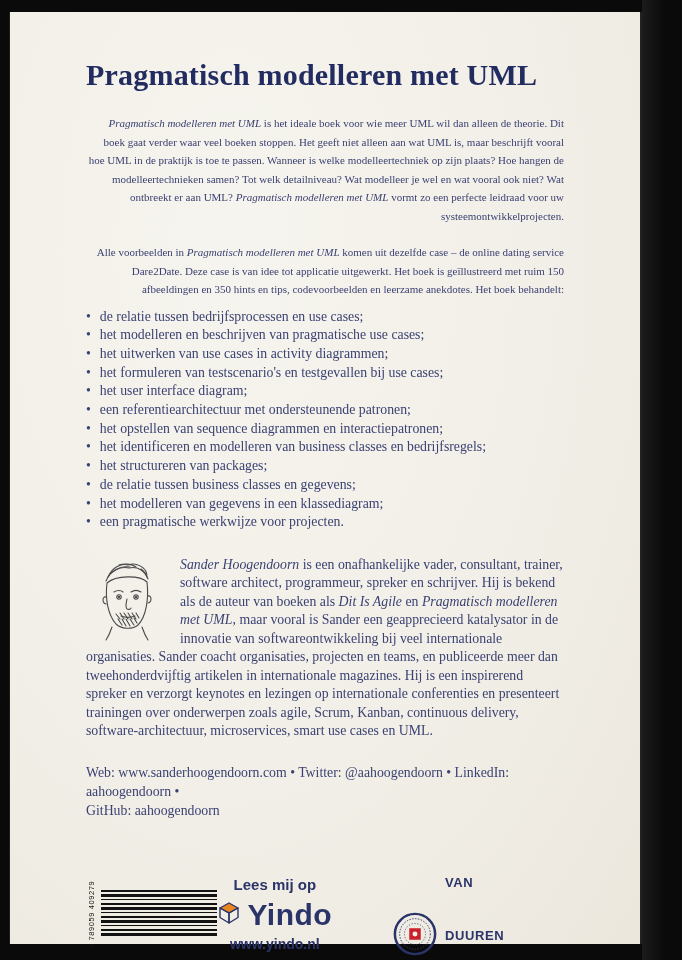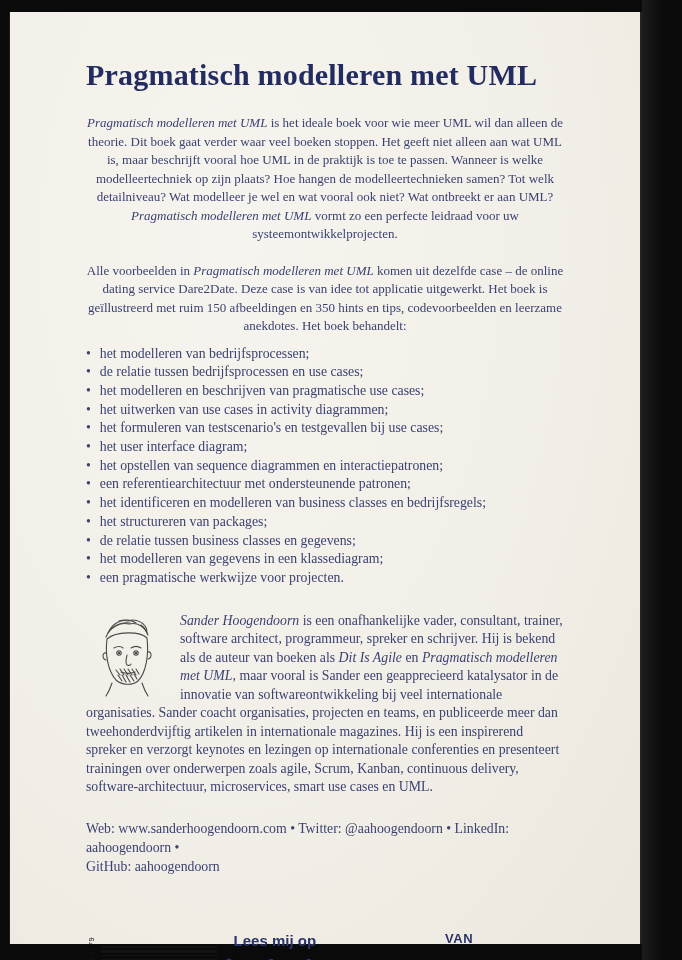--- a/index.html
+++ b/index.html
@@ -15,21 +15,21 @@
     background:radial-gradient(ellipse at 35% 25%, #f6f4ee 0%, #f2efe8 55%, #ebe7dd 100%);
     box-sizing:border-box;padding:0 76px;
     color:#3b4272;
     box-shadow:2px 0 0 rgba(255,255,255,0.10), -1px 0 0 rgba(255,255,255,0.08);
   }
   .title{
     font-size:30px;font-weight:700;color:#232c60;margin:46px 0 0;
     letter-spacing:0.2px;
   }
   p{margin:0;}
-  .body-text{font-size:13px;line-height:18.5px;color:#3b4272;text-align:center;}
+  .body-text{font-size:11px;line-height:18.5px;color:#3b4272;text-align:right;}
   .intro{margin-top:22px;}
   .case-para{margin-top:18px;}
   .it{font-style:italic;}
   .bullets{list-style:none;margin:9px 0 0;padding:0;}
   .bullets li{font-size:13.8px;line-height:18.7px;color:#3b4272;}
   .bullets li::before{content:"•";margin-right:9px;}
   .author-section{margin-top:24px;overflow:hidden;}
   .author-sketch{
     float:left;width:80px;height:82px;margin:3px 14px 2px 0;
   }
@@ -78,28 +78,27 @@
 
   <div class="cover">
 
     <h1 class="title">Pragmatisch modelleren met UML</h1>
 
     <p class="body-text intro"><span class="it">Pragmatisch modelleren met UML</span><span> is het ideale boek voor wie meer UML wil dan alleen de theorie. Dit boek gaat verder waar veel boeken stoppen. Het geeft niet alleen aan wat UML is, maar beschrijft vooral hoe UML in de praktijk is toe te passen. Wanneer is welke modelleertechniek op zijn plaats? Hoe hangen de modelleertechnieken samen? Tot welk detailniveau? Wat modelleer je wel en wat vooral ook niet? Wat ontbreekt er aan UML? </span><span class="it">Pragmatisch modelleren met UML</span><span> vormt zo een perfecte leidraad voor uw systeemontwikkelprojecten.</span></p>
 
     <p class="body-text case-para"><span>Alle voorbeelden in </span><span class="it">Pragmatisch modelleren met UML</span><span> komen uit dezelfde case – de online dating service Dare2Date. Deze case is van idee tot applicatie uitgewerkt. Het boek is geïllustreerd met ruim 150 afbeeldingen en 350 hints en tips, codevoorbeelden en leerzame anekdotes. Het boek behandelt:</span></p>
 
     <ul class="bullets">
-      <li>het modelleren van bedrijfsprocessen;</li>
       <li>de relatie tussen bedrijfsprocessen en use cases;</li>
       <li>het modelleren en beschrijven van pragmatische use cases;</li>
       <li>het uitwerken van use cases in activity diagrammen;</li>
       <li>het formuleren van testscenario's en testgevallen bij use cases;</li>
       <li>het user interface diagram;</li>
+      <li>een referentiearchitectuur met ondersteunende patronen;</li>
       <li>het opstellen van sequence diagrammen en interactiepatronen;</li>
-      <li>een referentiearchitectuur met ondersteunende patronen;</li>
       <li>het identificeren en modelleren van business classes en bedrijfsregels;</li>
       <li>het structureren van packages;</li>
       <li>de relatie tussen business classes en gegevens;</li>
       <li>het modelleren van gegevens in een klassediagram;</li>
       <li>een pragmatische werkwijze voor projecten.</li>
     </ul>
 
     <div class="author-section">
       <div class="author-sketch">
         <svg viewBox="0 0 80 82" width="80" height="82" fill="none" stroke="#4a4a4a" stroke-width="1.1" stroke-linecap="round">

